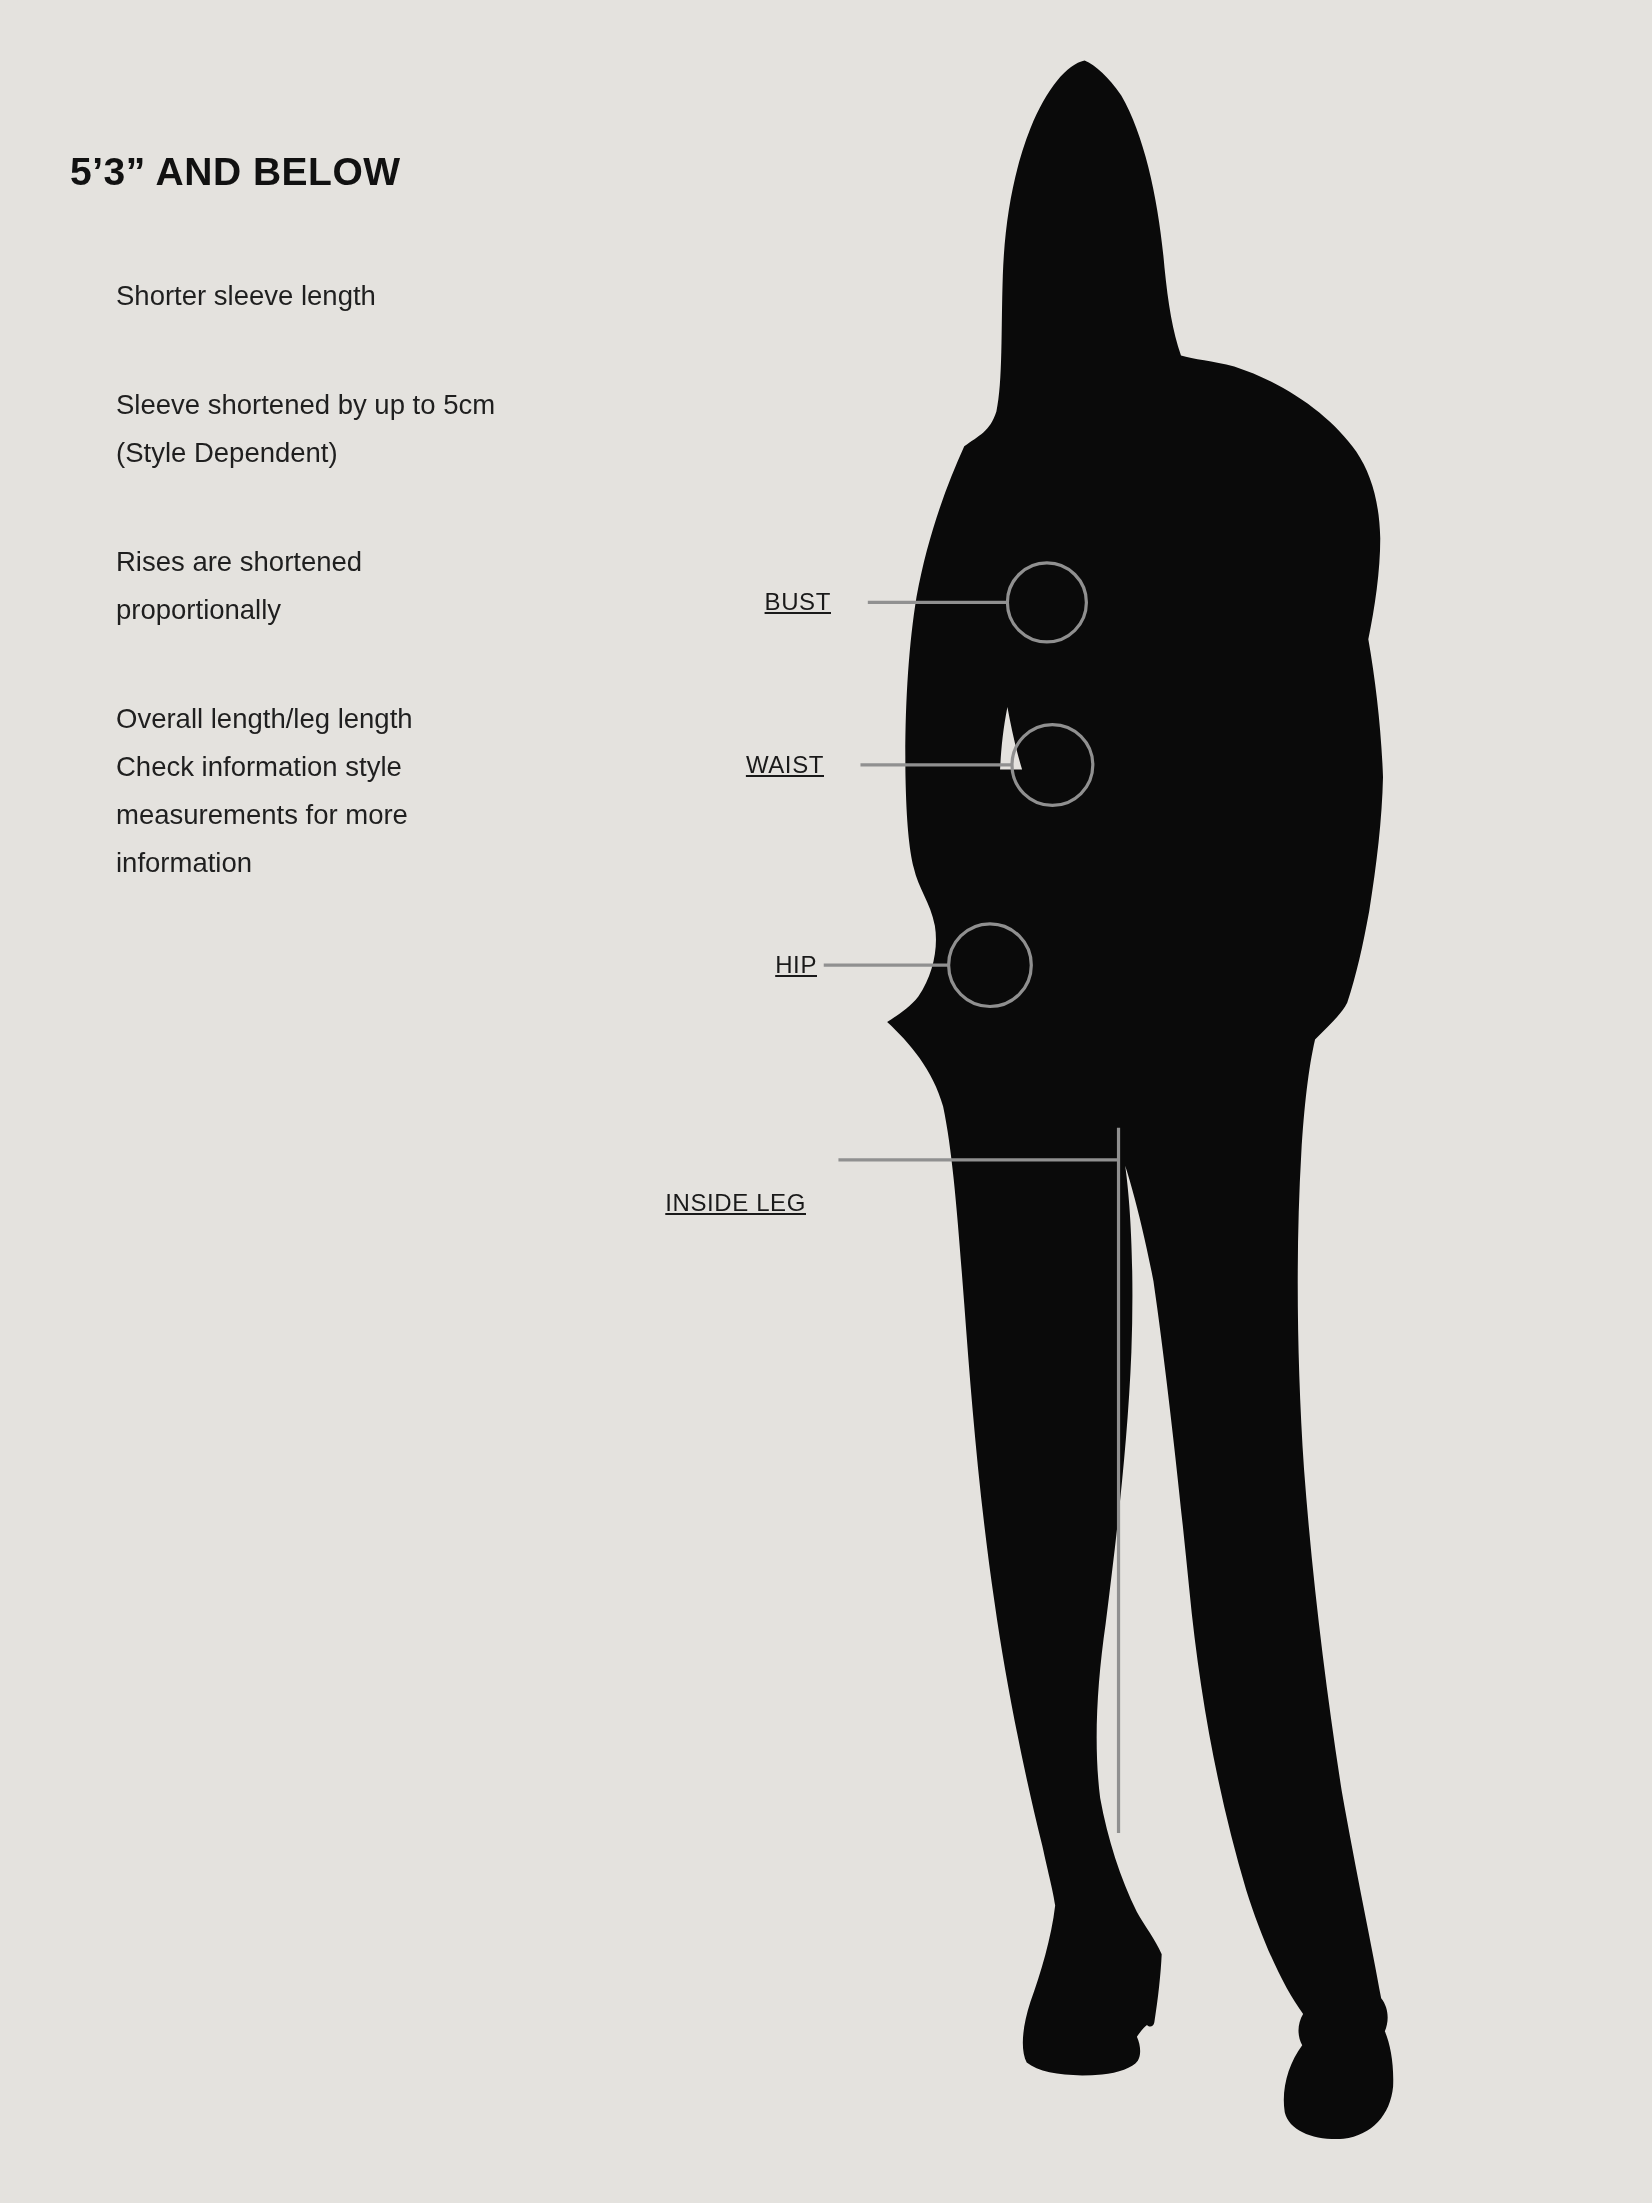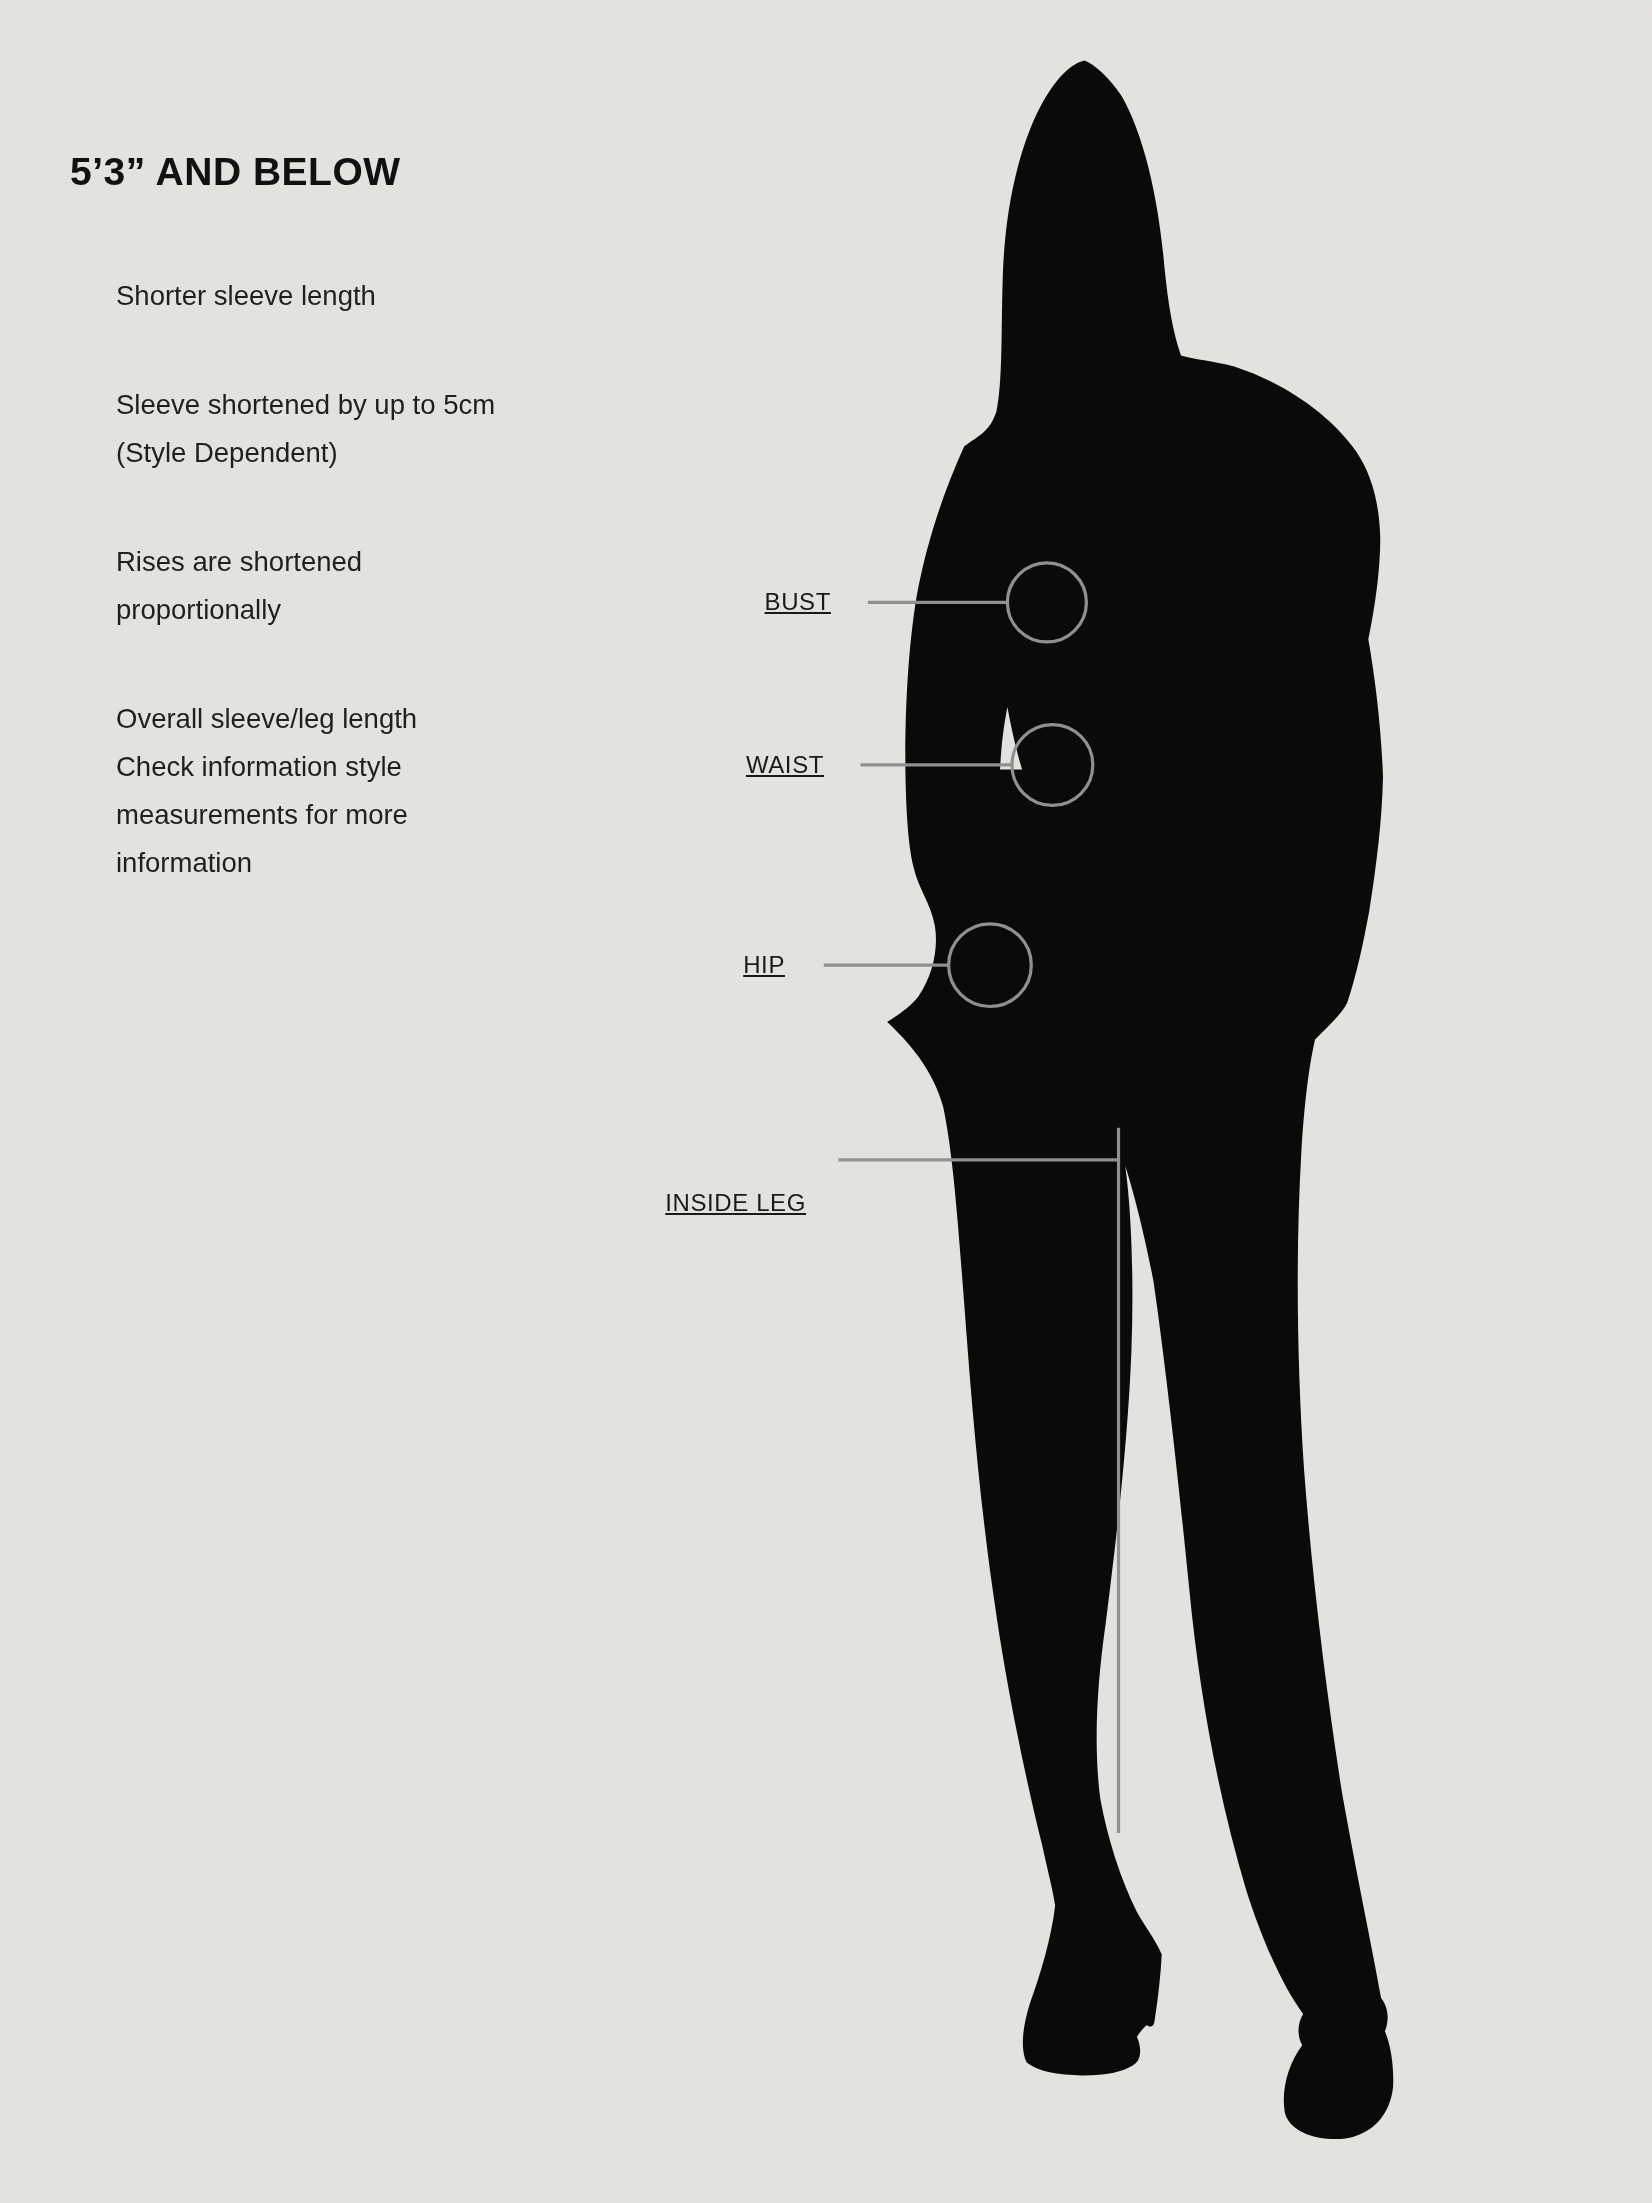--- a/index.html
+++ b/index.html
@@ -68,21 +68,21 @@
     font-size: 24px;
     line-height: 29px;
     letter-spacing: 0.6px;
     color: #1a1a1a;
     text-align: right;
     white-space: nowrap;
     text-decoration: underline;
   }
   .label-bust   { right: 822px; top: 587px;  }
   .label-waist  { right: 829px; top: 750px;  }
-  .label-hip    { right: 868px; top: 950px; }
+  .label-hip    { right: 836px; top: 950px; }
   .label-inleg  { right: 847px; top: 1188px; }
 </style>
 </head>
 <body>
 
 <div class="canvas">
 
   <div class="page-title">5’3” AND BELOW</div>
 
   <ul class="notes">
@@ -102,21 +102,21 @@
     <li class="note-item">
       <span class="bullet-col"><span class="bullet-dot"></span></span>
       <span class="note-lines">
         <span class="note-line">Rises are shortened</span>
         <span class="note-line">proportionally</span>
       </span>
     </li>
     <li class="note-item">
       <span class="bullet-col"><span class="bullet-dot"></span></span>
       <span class="note-lines">
-        <span class="note-line">Overall sleeve/leg length</span>
+        <span class="note-line">Overall length/leg length</span>
         <span class="note-line">Check information style</span>
         <span class="note-line">measurements for more</span>
         <span class="note-line">information</span>
       </span>
     </li>
   </ul>
 
   <svg class="figure-svg" viewBox="0 0 1800 2400" xmlns="http://www.w3.org/2000/svg">
 
     <path stroke="none" d="M 1181 66

